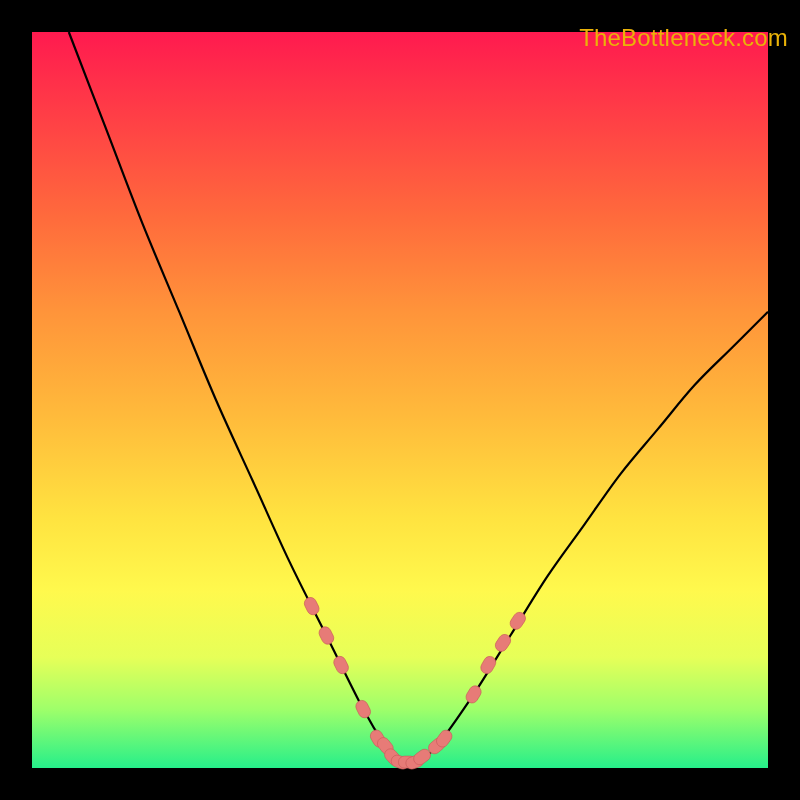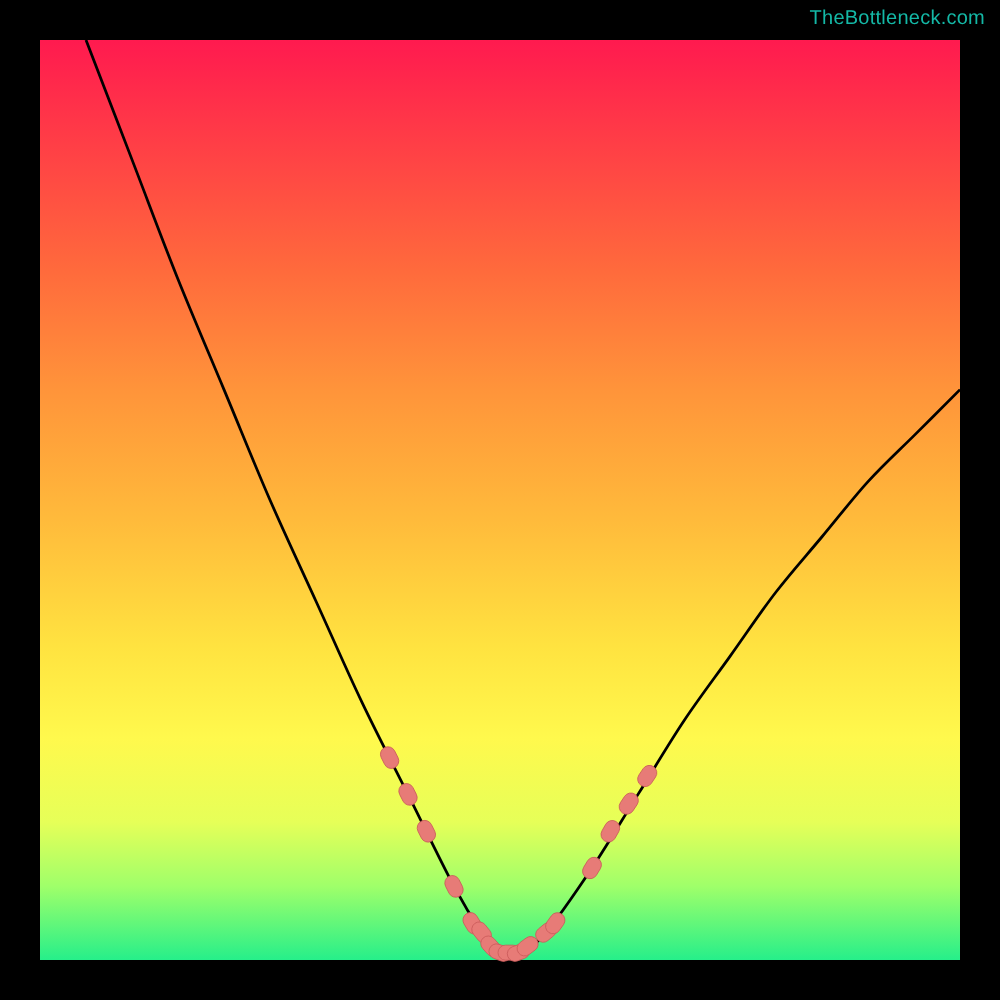--- a/index.html
+++ b/index.html
@@ -35,24 +35,24 @@
       #ffba3b 52%,
       #ffe340 66%,
       #fff94d 76%,
       #e6ff58 85%,
       #9fff6a 92%,
       #26ef8a 100%
     );
   }
   .watermark {
     position: absolute;
-    top: 6px;
+    top: 24px;
     right: 12px;
-    color: #14b8a6;
-    font-size: 16px;
+    color: #eab308;
+    font-size: 24px;
     font-weight: 500;
     letter-spacing: 0.2px;
     user-select: none;
   }
   svg.curve {
     position: absolute;
     left: 32px;
     top: 32px;
     width: 736px;
     height: 736px;

